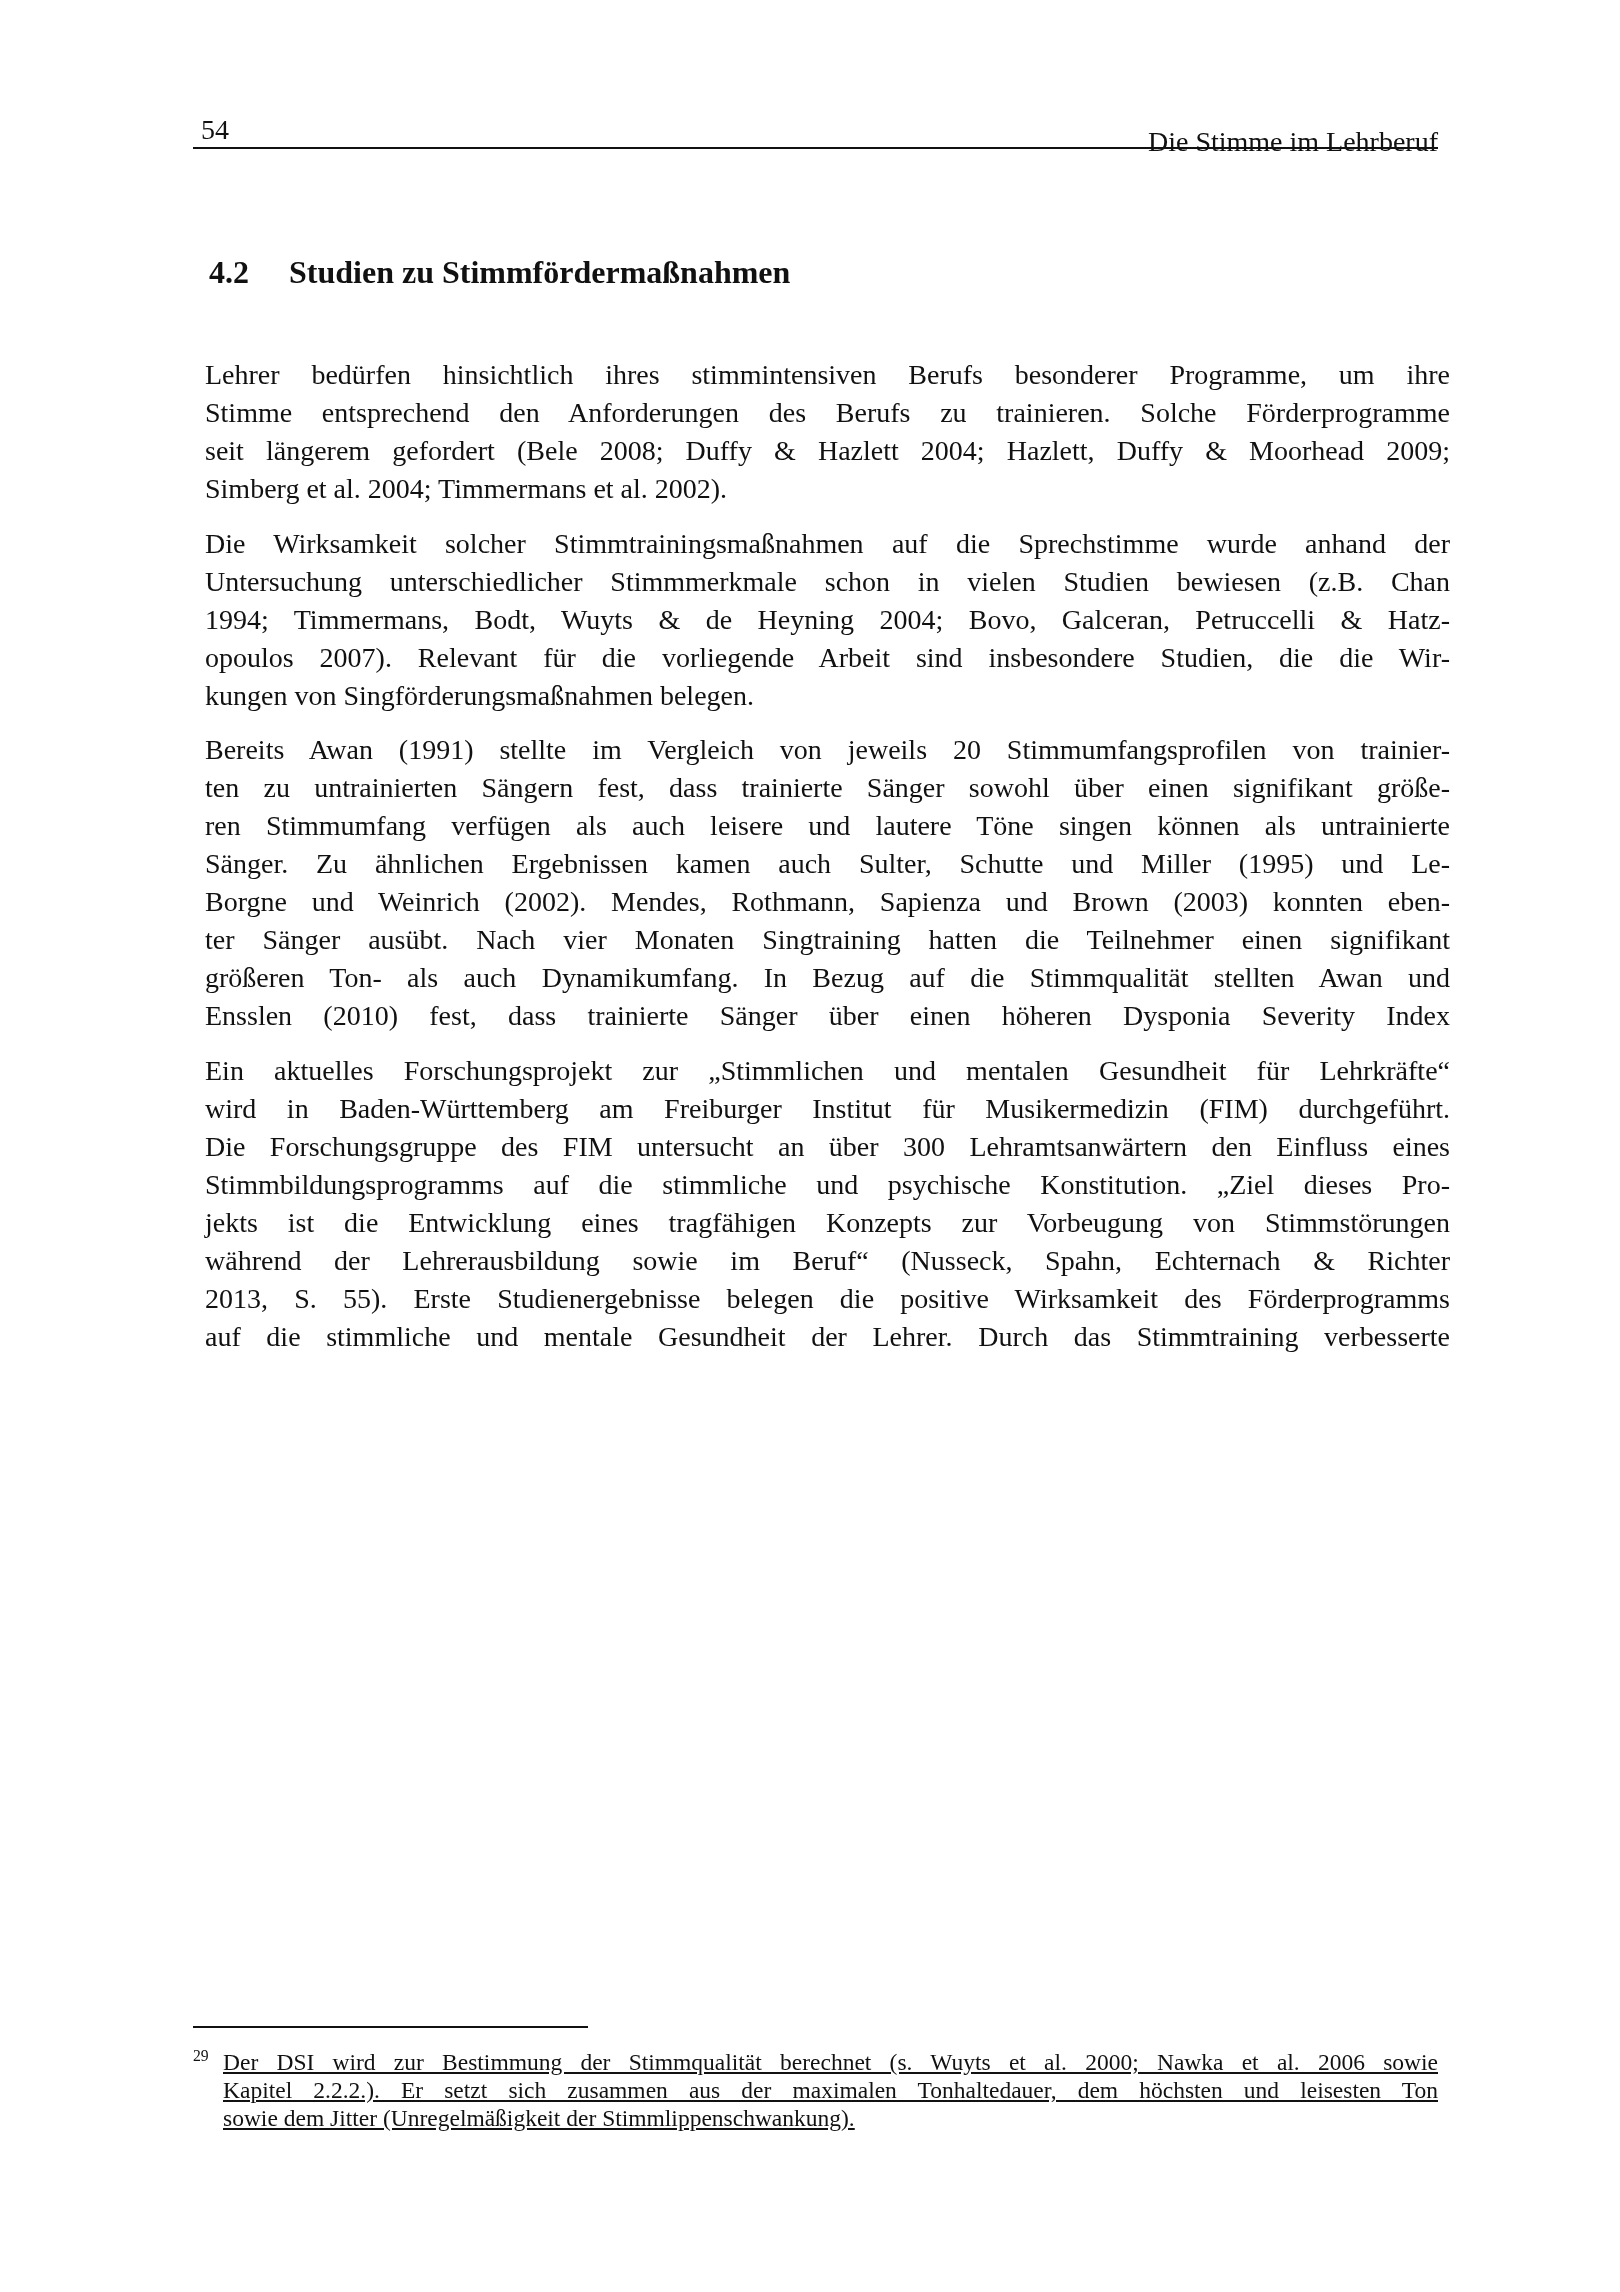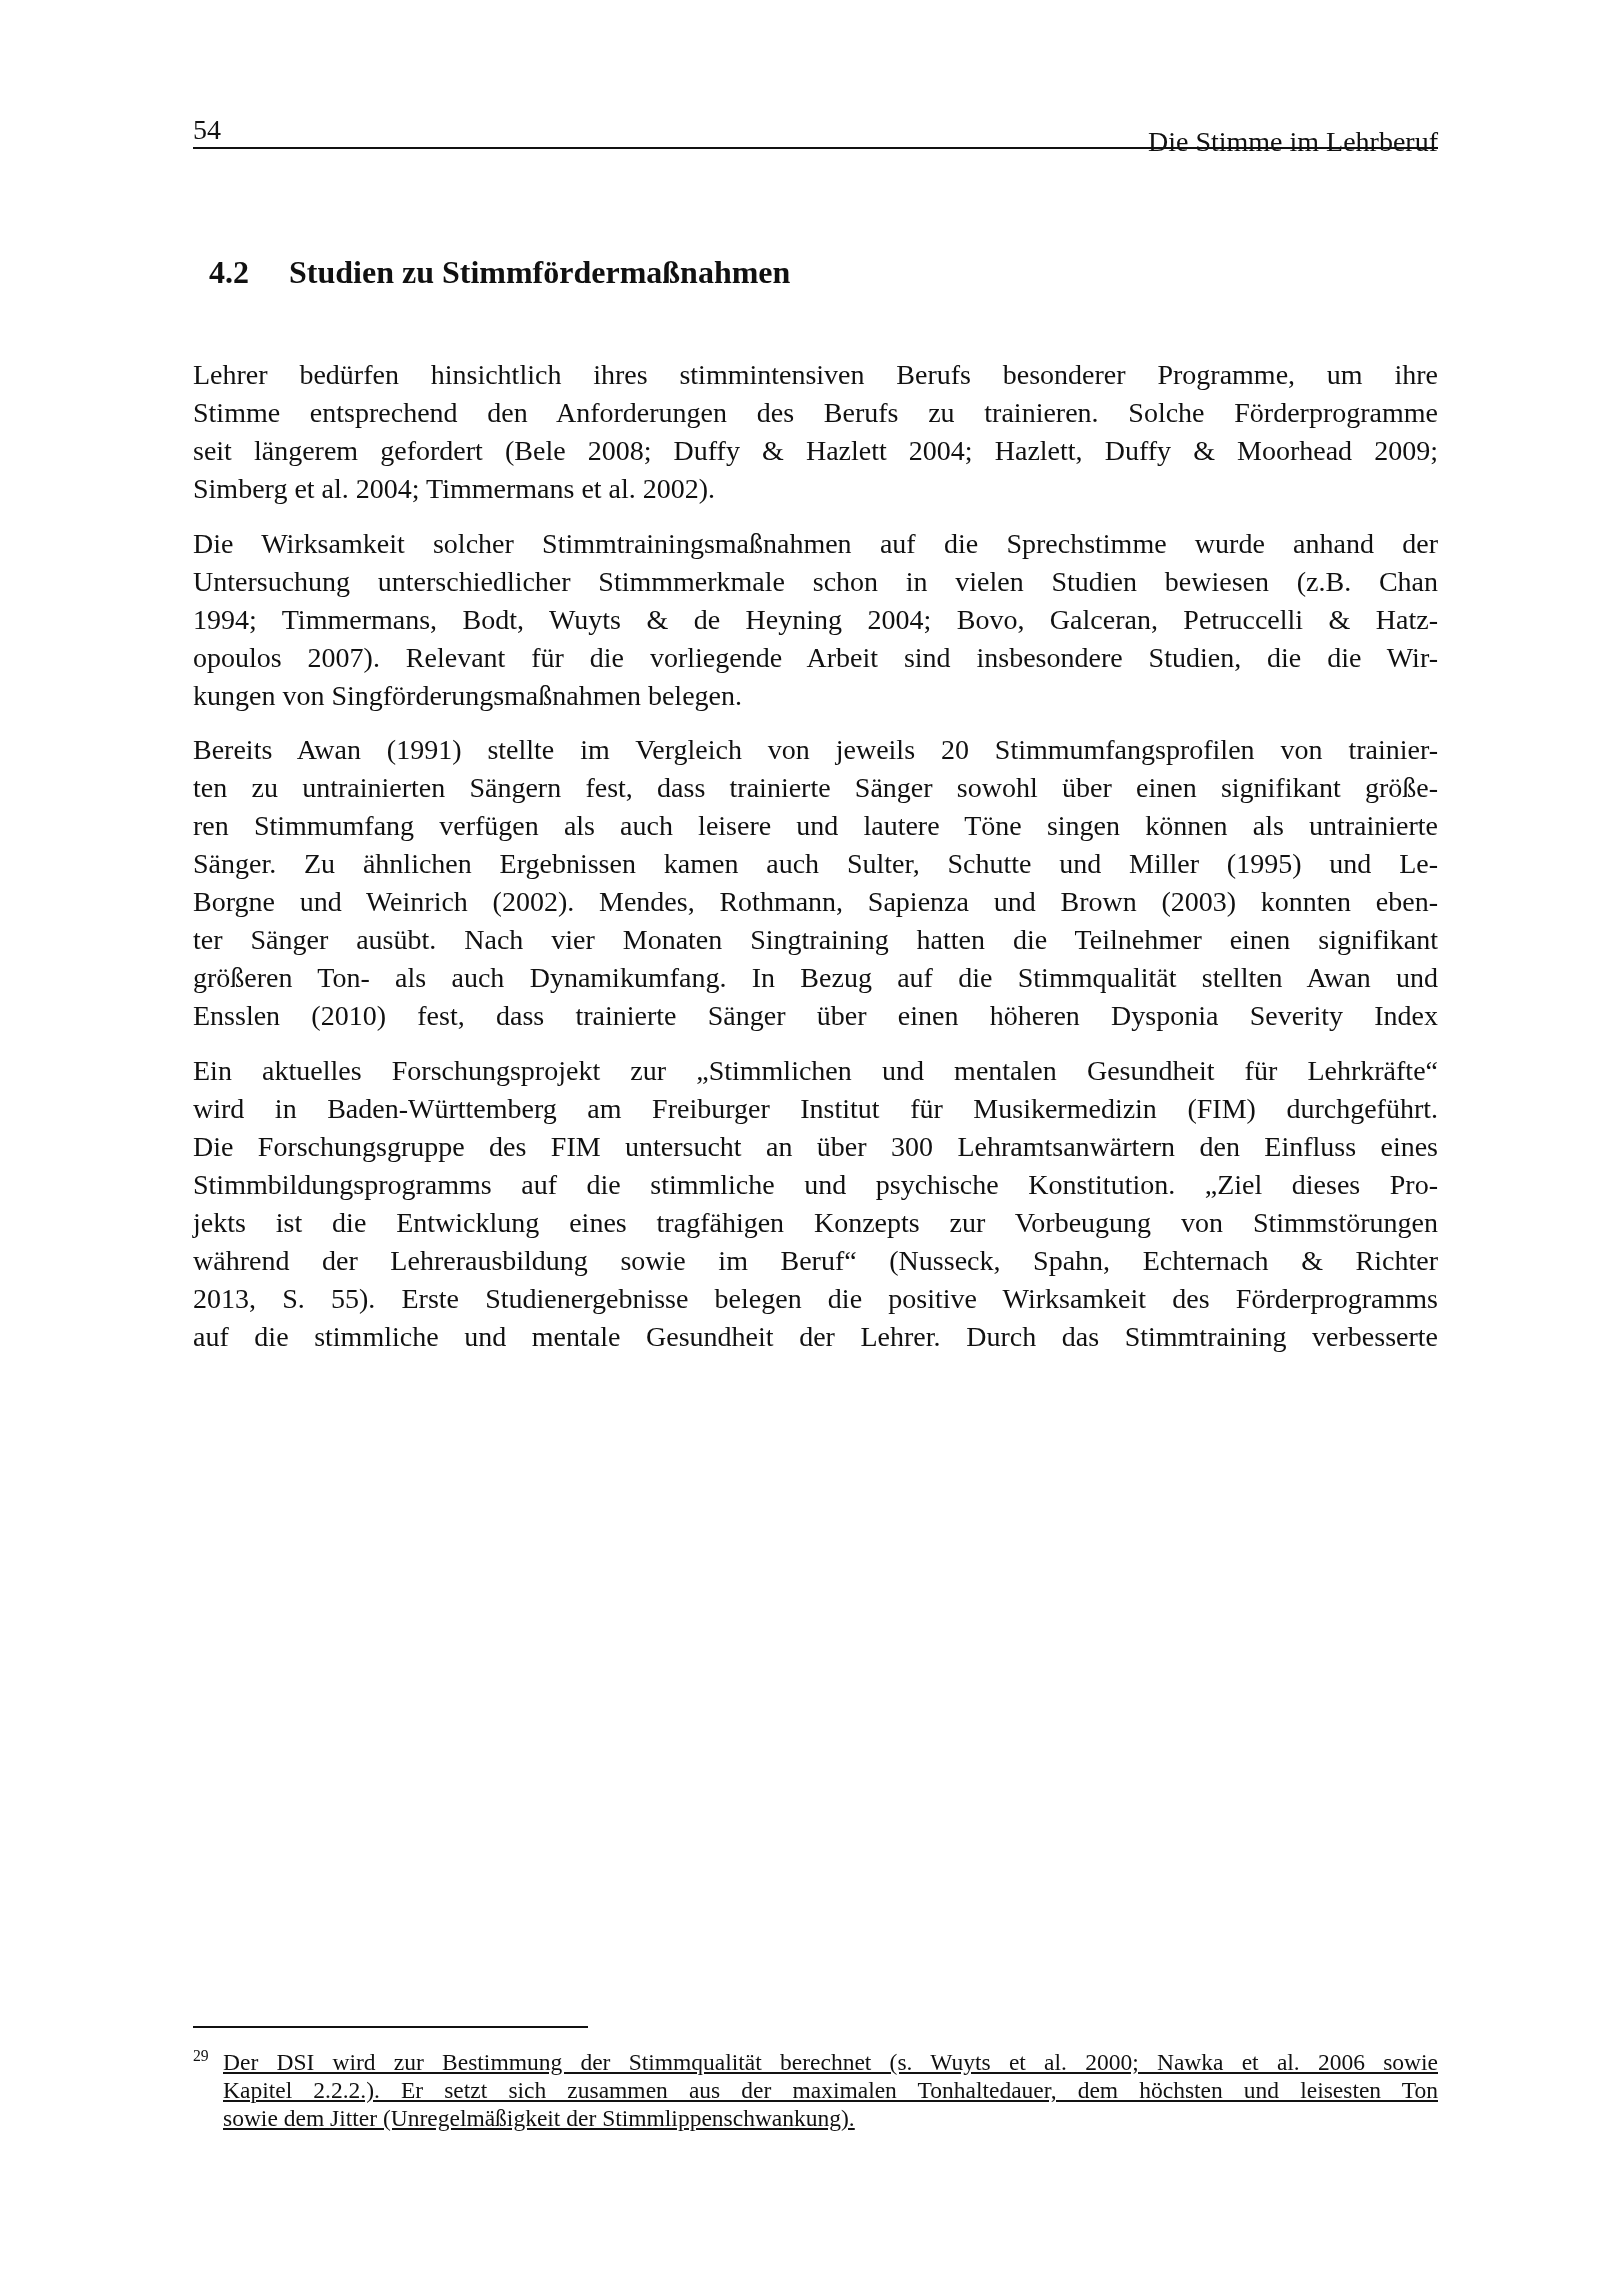--- a/index.html
+++ b/index.html
@@ -1,26 +1,26 @@
 <!DOCTYPE html>
 <html><head>
 <meta charset="utf-8">
 <style>
   html, body { margin: 0; padding: 0; background: #ffffff; }
   body { width: 1620px; height: 2293px; position: relative; overflow: hidden;
          font-family: "Liberation Serif", "DejaVu Serif", serif; color: #111111; }
   .page { position: absolute; left: 193px; top: 0; width: 1245px; }
   .header { position: absolute; top: 110px; left: 0; width: 1245px; height: 39px;
             font-size: 28px; line-height: 39px; }
-  .header .num { position: absolute; left: 0; top: 0; text-align: right; }
+  .header .num { position: absolute; left: 8px; top: 0; text-align: right; }
   .header .title { position: absolute; right: 0; top: 12px; }
   .header-rule { position: absolute; top: 147px; left: 0; width: 1245px; height: 2px; background: #111; }
   .section-heading { position: absolute; top: 250px; left: 16px; font-size: 32px; font-weight: bold; line-height: 45px; }
   .section-heading .sec-num { display: inline-block; width: 80px; }
-  .body { position: absolute; top: 356px; left: 0; width: 1245px; font-size: 28px; line-height: 38px; }
+  .body { position: absolute; top: 356px; left: 12px; width: 1245px; font-size: 28px; line-height: 38px; }
   .para { margin: 0 0 16.7px 0; text-align: justify; }
   .line { display: block; text-align: justify; text-align-last: justify; white-space: nowrap; height: 38px; }
   .line.last { text-align-last: left; }
   sup { font-size: 17.6px; line-height: 0; vertical-align: 11.8px; }
   .fn-rule { position: absolute; top: 2026px; left: 0; width: 395px; height: 2px; background: #111; }
   .footnotes { position: absolute; top: 2048px; left: 0; width: 1245px; font-size: 23.5px; line-height: 28px; }
   .footnote { position: relative; padding-left: 30px; }
   .footnote .fn-mark { position: absolute; left: 0; top: -5.9px; font-size: 15.7px; }
   .footnote .fn-line { display: block; text-align: justify; text-align-last: justify; white-space: nowrap; text-decoration: underline; }
   .footnote .fn-line.last { text-align-last: left; }

